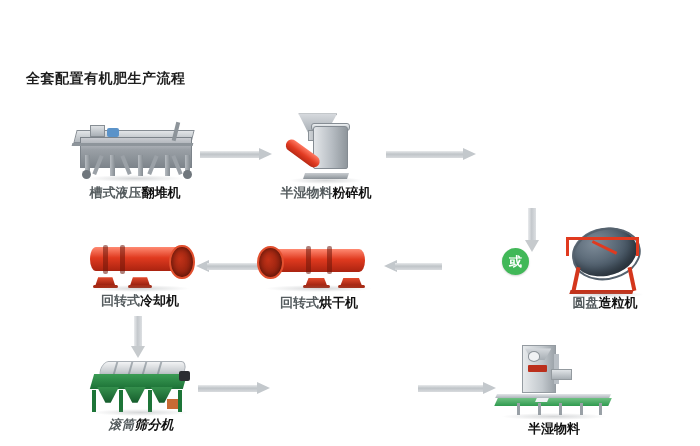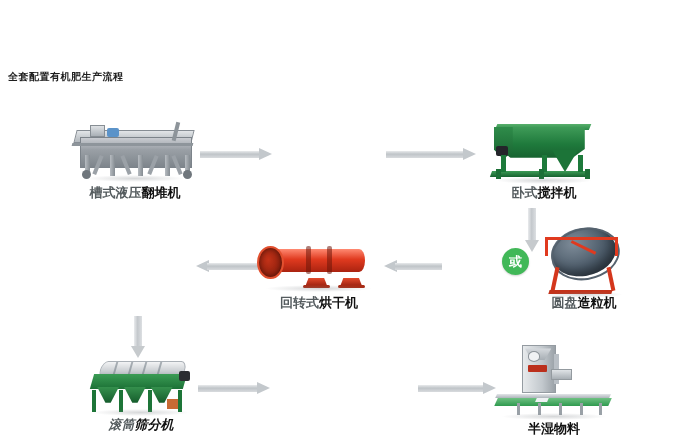--- a/index.html
+++ b/index.html
@@ -11,22 +11,22 @@
     position:relative;
   }
   .canvas{position:relative;width:700px;height:446px;}
 
   .title{
     position:absolute;left:30px;top:14px;
     font-size:25px;font-weight:bold;color:#1a1a1a;
     letter-spacing:1px;line-height:1;
   }
   .subtitle{
-    position:absolute;left:8px;top:70px;
-    font-size:10px;font-weight:bold;color:#1e1e1e;
+    position:absolute;left:26px;top:70px;
+    font-size:14px;font-weight:bold;color:#1e1e1e;
     letter-spacing:0.5px;
   }
 
   
   .node{position:absolute;}
   .art{position:relative;width:100%;height:100%;}
   .label{
     position:absolute;left:50%;transform:translateX(-50%);
     white-space:nowrap;font-size:13px;line-height:1;
     font-weight:bold;color:#262626;
@@ -427,52 +427,62 @@
     <div class="label" style="top:68px;">
       <span class="pre">槽式液压</span><span class="key">翻堆机</span>
     </div>
   </div>
 
   <div class="arrow-r" style="left:200px;top:148px;width:72px;">
     <div class="shaft"></div>
       <div class="head"></div>
   </div>
 
+  <div class="node crusher" style="left:280px;top:112px;width:92px;height:70px;">
+    <div class="art">
+      <div class="hopper"></div>
+      <div class="neck"></div>
+      <div class="lid"></div>
+      <div class="body"></div>
+      <div class="chute"></div>
+      <div class="base"></div>
+      <div class="shadow"></div>
+    </div>
+    <div class="label" style="top:74px;">
+      <span class="pre">半湿物料</span><span class="key">粉碎机</span>
+    </div>
+  </div>
 
   <div class="arrow-r" style="left:386px;top:148px;width:90px;">
     <div class="shaft"></div>
       <div class="head"></div>
   </div>
 
-  <div class="node mixer" style="left:484px;top:118px;width:120px;height:64px;">
-    <div class="art">
-      <div class="tanktop"></div>
-      <div class="tank"></div>
-      <div class="side"></div>
-      <div class="motor"></div>
-      <div class="tri"></div>
-      <div class="frame"></div>
-      <div class="strut" style="left:14%;"></div>
-      <div class="strut" style="left:48%;"></div>
-      <div class="strut" style="left:78%;"></div>
-      <div class="leg" style="left:10%;"></div>
-      <div class="leg" style="left:46%;"></div>
-      <div class="leg" style="left:84%;"></div>
-      <div class="shadow"></div>
-    </div>
-    <div class="label" style="top:68px;">
-      <span class="pre">卧式</span><span class="key">搅拌机</span>
-    </div>
-  </div>
 
   <div class="arrow-d" style="left:525px;top:208px;height:44px;">
     <div class="shaft"></div>
       <div class="head"></div>
   </div>
 
+  <div class="node drum" style="left:78px;top:232px;width:124px;height:58px;">
+    <div class="art">
+      <div class="tube"></div>
+      <div class="mouth" style="right:6%;top:22%;"></div>
+      <div class="ring" style="left:20%;"></div>
+      <div class="ring" style="left:34%;"></div>
+      <div class="saddle" style="left:14%;"></div>
+      <div class="saddle" style="left:42%;"></div>
+      <div class="base" style="left:12%;"></div>
+      <div class="base" style="left:40%;"></div>
+      <div class="shadow"></div>
+    </div>
+    <div class="label" style="top:62px;">
+      <span class="pre">回转式</span><span class="key">冷却机</span>
+    </div>
+  </div>
 
   <div class="arrow-l" style="left:196px;top:260px;width:62px;">
     <div class="head"></div>
       <div class="shaft"></div>
   </div>
 
   <div class="node drum" style="left:252px;top:234px;width:134px;height:56px;">
     <div class="art">
       <div class="tube"></div>
       <div class="mouth" style="left:4%;top:22%;"></div>
@@ -492,21 +502,21 @@
   <div class="arrow-l" style="left:384px;top:260px;width:58px;">
     <div class="head"></div>
       <div class="shaft"></div>
   </div>
 
 
   <div class="badge" style="left:502px;top:248px;width:27px;height:27px;">
     <span>或</span>
   </div>
 
-  <div class="node disc" style="left:535px;top:224px;width:98px;height:72px;text-align:center;">
+  <div class="node disc" style="left:556px;top:224px;width:98px;height:72px;text-align:center;">
     <div class="art">
       <div class="pan"></div>
       <div class="panrim"></div>
       <div class="barh" style="left:10%;top:18%;width:74%;"></div>
       <div class="barv" style="left:10%;top:18%;height:26%;"></div>
       <div class="barv" style="left:82%;top:18%;height:26%;"></div>
       <div class="barh" style="left:36%;top:30%;width:28%;transform:rotate(26deg);"></div>
       <div class="legL"></div>
       <div class="legR"></div>
       <div class="foot"></div>

